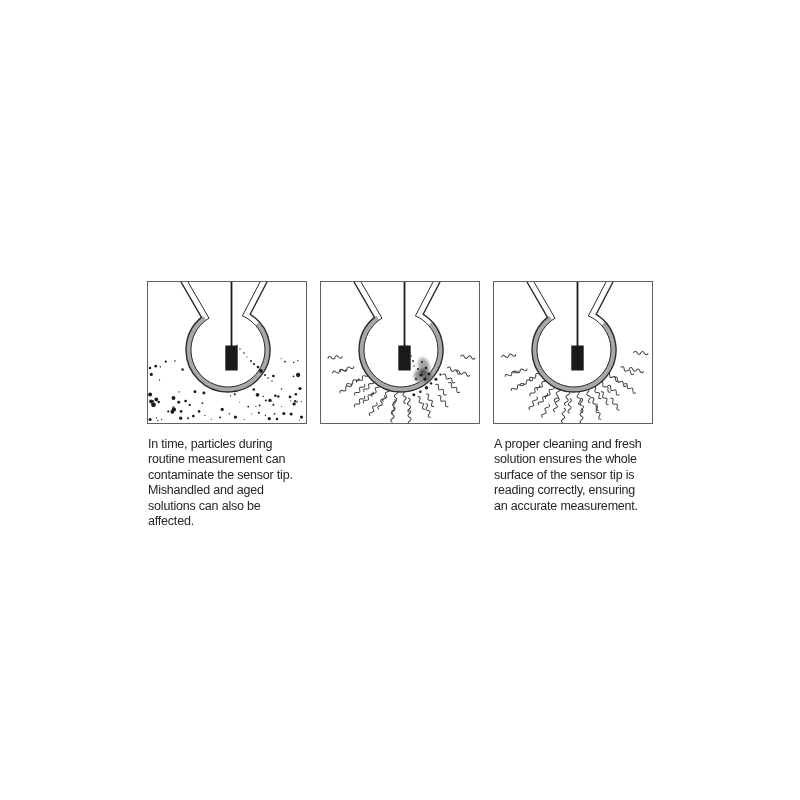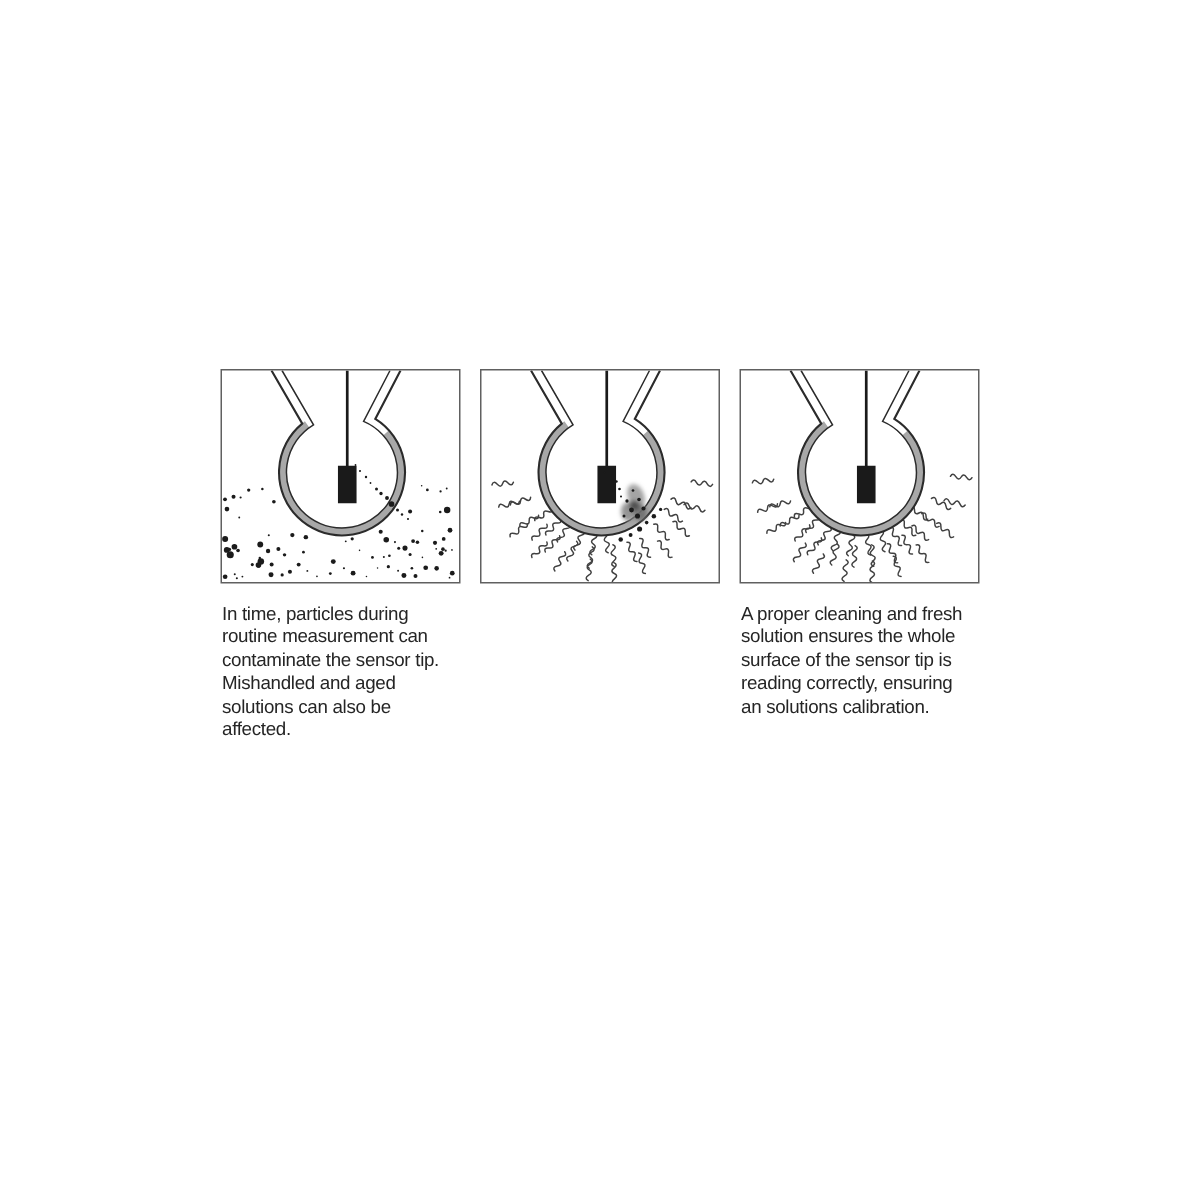--- a/index.html
+++ b/index.html
@@ -14,20 +14,21 @@
     position: absolute;
     left: 147px;
     top: 246px;
     display: flex;
     gap: 13px;
   }
   .panel {
     width: 160px;
     display: flex;
     flex-direction: column;
+    margin-top: 35px;
   }
   .figure {
     width: 158px;
     height: 141px;
     border: 1px solid #606060;
     background: #ffffff;
     box-sizing: content-box;
   }
   .figure svg {
     display: block;
@@ -282,16 +283,16 @@
           </g>
           <g>
             <path d="M56.8,36.0 A39.5,39.5 0 1 0 109.4,41.6" stroke="#a8a8a8" stroke-width="5.2" fill="none"></path>
             <path d="M33,0 L53.5,35.4 A42,42 0 1 0 102.2,32.3 L119,0" stroke="#2b2b2b" stroke-width="1.4" fill="none"></path>
             <path d="M40,0 L61,36.2 A37,37 0 1 0 94.4,33.9 L112,0" stroke="#2b2b2b" stroke-width="1" fill="none"></path>
             <line x1="83.5" y1="0" x2="83.5" y2="64" stroke="#1a1a1a" stroke-width="1.8"></line>
             <rect x="77.3" y="63.5" width="12.4" height="25" fill="#1a1a1a"></rect>
           </g>
         </svg>
     </div>
-    <p class="caption">A proper cleaning and fresh solution ensures the whole surface of the sensor tip is reading correctly, ensuring an solutions calibration.</p>
+    <p class="caption">A proper cleaning and fresh solution ensures the whole surface of the sensor tip is reading correctly, ensuring an accurate measurement.</p>
   </div>
 
 </div>
 
 </body></html>

